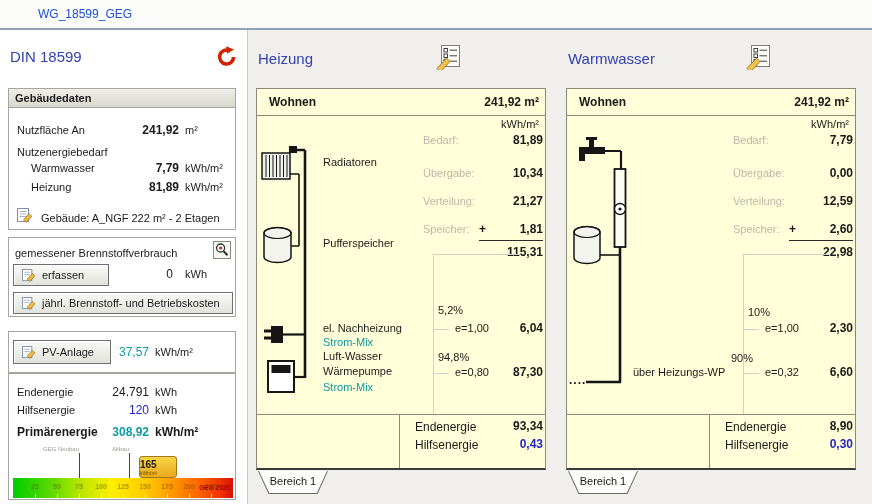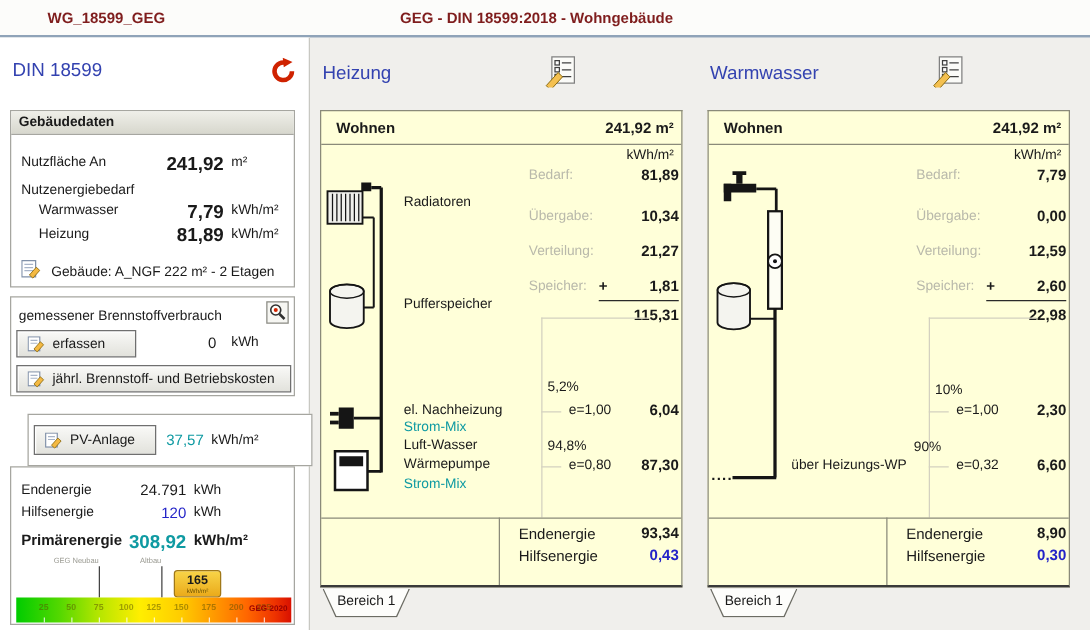--- a/index.html
+++ b/index.html
@@ -1,54 +1,53 @@
 <!DOCTYPE html>
 <html><head>
 <meta charset="utf-8">
 <style>
   html,body{margin:0;padding:0}
   body{font-family:"Liberation Sans",sans-serif;background:#e9e8e4;}
   #app{position:relative;width:872px;height:504px;background:#f0efec;overflow:hidden;font-size:11px;color:#1a1a1a}
   .abs{position:absolute}
   .bold{font-weight:bold}
   .topbar{left:0;top:0;width:872px;height:28px;background:#fcfcfa;border-bottom:2px solid #8fa3b8}
-  .appblue{color:#7f1d1d;font-weight:bold;font-size:12px}
+  .appblue{color:#1d4ed8;font-weight:normal;font-size:12px}
   .secblue{color:#3342b0;font-size:15px}
   .sidebar{left:0;top:30px;width:247px;height:474px;background:#ffffff;border-right:1px solid #c8c8c2}
   .gbox{position:absolute;background:#fff;border:1px solid #a6a6a0;box-sizing:border-box}
   .gbox-hd{position:absolute;left:0;top:0;right:0;height:19px;background:linear-gradient(#efefe9,#d7d7cd);border-bottom:1px solid #a6a6a0;font-weight:bold;padding:3px 0 0 6px;box-sizing:border-box}
-  .v12{font-weight:bold;font-size:15px;text-align:right}
+  .v12{font-weight:bold;font-size:12px;text-align:right}
   .v12n{font-size:12px;text-align:right}
   .teal{color:#0f9aa2}
   .vblue{color:#2424c8}
   .btn{position:absolute;display:flex;align-items:center;gap:5px;padding:0 8px;box-sizing:border-box;border:1px solid #6f6f6f;background:linear-gradient(#f9f9f7,#e2e2dc);box-shadow:inset 1px 1px 0 #fff;font-size:11px;cursor:pointer}
   .panel{position:absolute;top:88px;width:290px;height:382px;background:#ffffd9;border:1px solid #8a8a7a;border-bottom:2px solid #3a3a3a;box-sizing:border-box}
   .zonehdr{position:absolute;left:0;top:0;right:0;height:26px;border-bottom:1px solid #8a8a7a}
   .glab{color:#b9b9ab}
   .nval{position:absolute;right:2px;width:64px;font-weight:bold;font-size:12px;text-align:right}
   .faint{background:#d4d1c0}
   .scale-bar{position:absolute;left:4px;top:104px;width:220px;height:20px;
     background:linear-gradient(90deg,#00cc00 0%,#55d800 16%,#b5e600 30%,#ffee00 45%,#ffcc00 60%,#ff9900 72%,#ff6600 84%,#ee3300 94%,#d81000 100%)}
   .stick{position:absolute;top:109px;width:22px;text-align:center;font-size:7px;font-weight:bold;color:rgba(90,80,0,.5)}
   .btick{position:absolute;top:120px;width:1px;height:4px;background:rgba(255,255,255,.75)}
   .mline{position:absolute;top:79px;width:1px;height:25px;background:#444}
   .mlab{position:absolute;top:72px;font-size:6px;color:#9a9a92;white-space:nowrap}
-  .badge{position:absolute;left:130px;top:82px;width:38px;height:22px;background:linear-gradient(#f8d448,#eaaa1a);border:1px solid #a07818;border-radius:3px;box-sizing:border-box;text-align:center}
+  .badge{position:absolute;left:130px;top:82px;width:38px;height:22px;background:linear-gradient(#f8d448,#eaaa1a);border:1px solid #a07818;border-radius:3px;box-sizing:border-box;text-align:left}
   .tab-o{position:absolute;top:471px;width:70px;height:23px;background:#6a6a62;clip-path:polygon(0 0,100% 0,85% 100%,15% 100%)}
   .tab-i{position:absolute;left:1px;top:0;right:1px;bottom:1px;background:#fdfdfb;clip-path:polygon(0 0,100% 0,85% 100%,15% 100%);text-align:center;line-height:21px;font-size:11px}
   svg{display:block}
 </style>
 </head>
 <body>
 
 <div id="app">
 
   <div class="abs topbar">
     <span class="abs appblue" style="left:38px;top:7px">WG_18599_GEG</span>
-    <span class="abs appblue" style="left:320px;top:7px">GEG - DIN 18599:2018  -  Wohngebäude</span>
   </div>
 
   <div class="abs sidebar"></div>
   <span class="abs secblue" style="left:10px;top:48px">DIN 18599</span>
   <span class="abs" style="left:216px;top:46px" title="">
     <svg width="22" height="22" viewBox="0 0 22 22">
       <path d="M17.6 11 A7 7 0 1 1 13.2 4.5" fill="none" stroke="#cf2200" stroke-width="3.6"></path>
       <polygon points="10.2,0.2 18,3.6 11,7.8" fill="#cf2200"></polygon>
     </svg>
   </span>
@@ -101,21 +100,21 @@
       <svg width="15" height="13" viewBox="0 0 16 14">
         <rect x="0.5" y="0.5" width="10" height="12" fill="#fff" stroke="#8090a8"></rect>
         <line x1="2.5" y1="3.5" x2="8.5" y2="3.5" stroke="#a8b4c8"></line>
         <line x1="2.5" y1="6" x2="8.5" y2="6" stroke="#a8b4c8"></line>
         <path d="M5.5 11 L11 4.8 L13.8 7.3 L8.3 13.5 Z" fill="#f4b942" stroke="#8a6a10" stroke-width="0.7"></path>
       </svg>
       <span>jährl. Brennstoff- und Betriebskosten</span>
     </div>
   </div>
 
-  <div class="gbox" style="left:22px;top:331px;width:228px;height:42px">
+  <div class="gbox" style="left:8px;top:331px;width:228px;height:42px">
     <div class="btn" style="left:4px;top:8px;width:98px;height:24px">
       <svg width="15" height="13" viewBox="0 0 16 14">
         <rect x="0.5" y="0.5" width="10" height="12" fill="#fff" stroke="#8090a8"></rect>
         <line x1="2.5" y1="3.5" x2="8.5" y2="3.5" stroke="#a8b4c8"></line>
         <line x1="2.5" y1="6" x2="8.5" y2="6" stroke="#a8b4c8"></line>
         <path d="M5.5 11 L11 4.8 L13.8 7.3 L8.3 13.5 Z" fill="#f4b942" stroke="#8a6a10" stroke-width="0.7"></path>
       </svg>
       <span>PV-Anlage</span>
     </div>
     <span class="abs v12n teal" style="left:80px;top:13px;width:60px">37,57</span>

